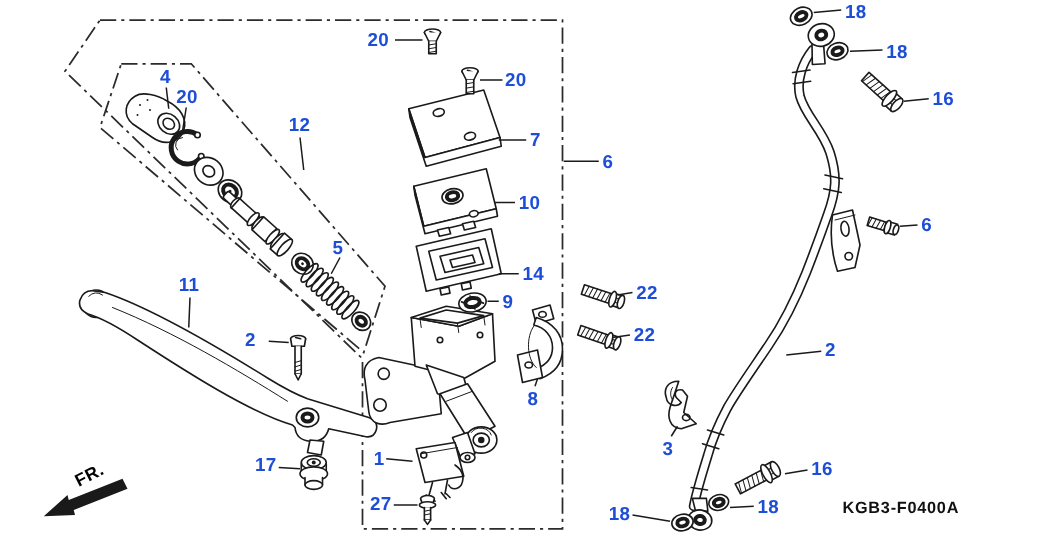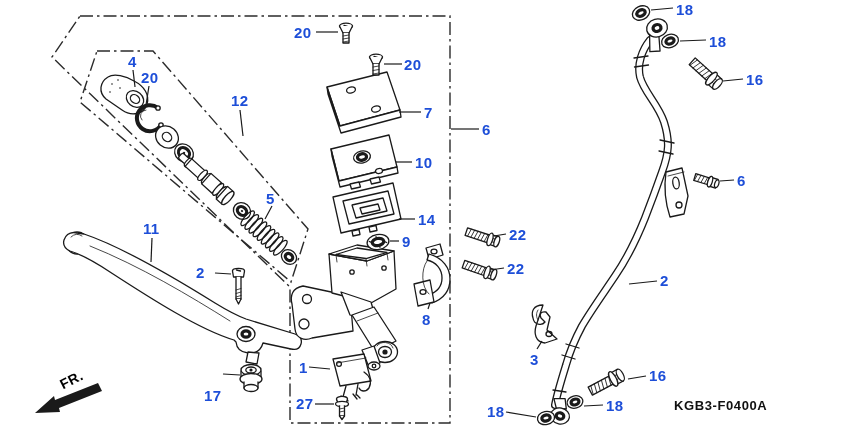--- a/index.html
+++ b/index.html
@@ -402,21 +402,21 @@
     <line class="ldr" x1="506" y1="412" x2="536" y2="417"></line>
   </g>
 </svg>
 
 <div class="callout" style="left:128px;top:53px">4</div>
 <div class="callout" style="left:141px;top:69px">20</div>
 <div class="callout" style="left:231px;top:92px">12</div>
 <div class="callout" style="left:266px;top:190px">5</div>
 <div class="callout" style="left:143px;top:220px">11</div>
 <div class="callout" style="left:196px;top:264px">2</div>
-<div class="callout" style="left:204px;top:387px">17</div>
+<div class="callout" style="left:204px;top:364px">17</div>
 <div class="callout" style="left:299px;top:359px">1</div>
 <div class="callout" style="left:296px;top:395px">27</div>
 <div class="callout" style="left:294px;top:24px">20</div>
 <div class="callout" style="left:404px;top:56px">20</div>
 <div class="callout" style="left:424px;top:104px">7</div>
 <div class="callout" style="left:415px;top:154px">10</div>
 <div class="callout" style="left:418px;top:211px">14</div>
 <div class="callout" style="left:402px;top:233px">9</div>
 <div class="callout" style="left:482px;top:121px">6</div>
 <div class="callout" style="left:422px;top:311px">8</div>

